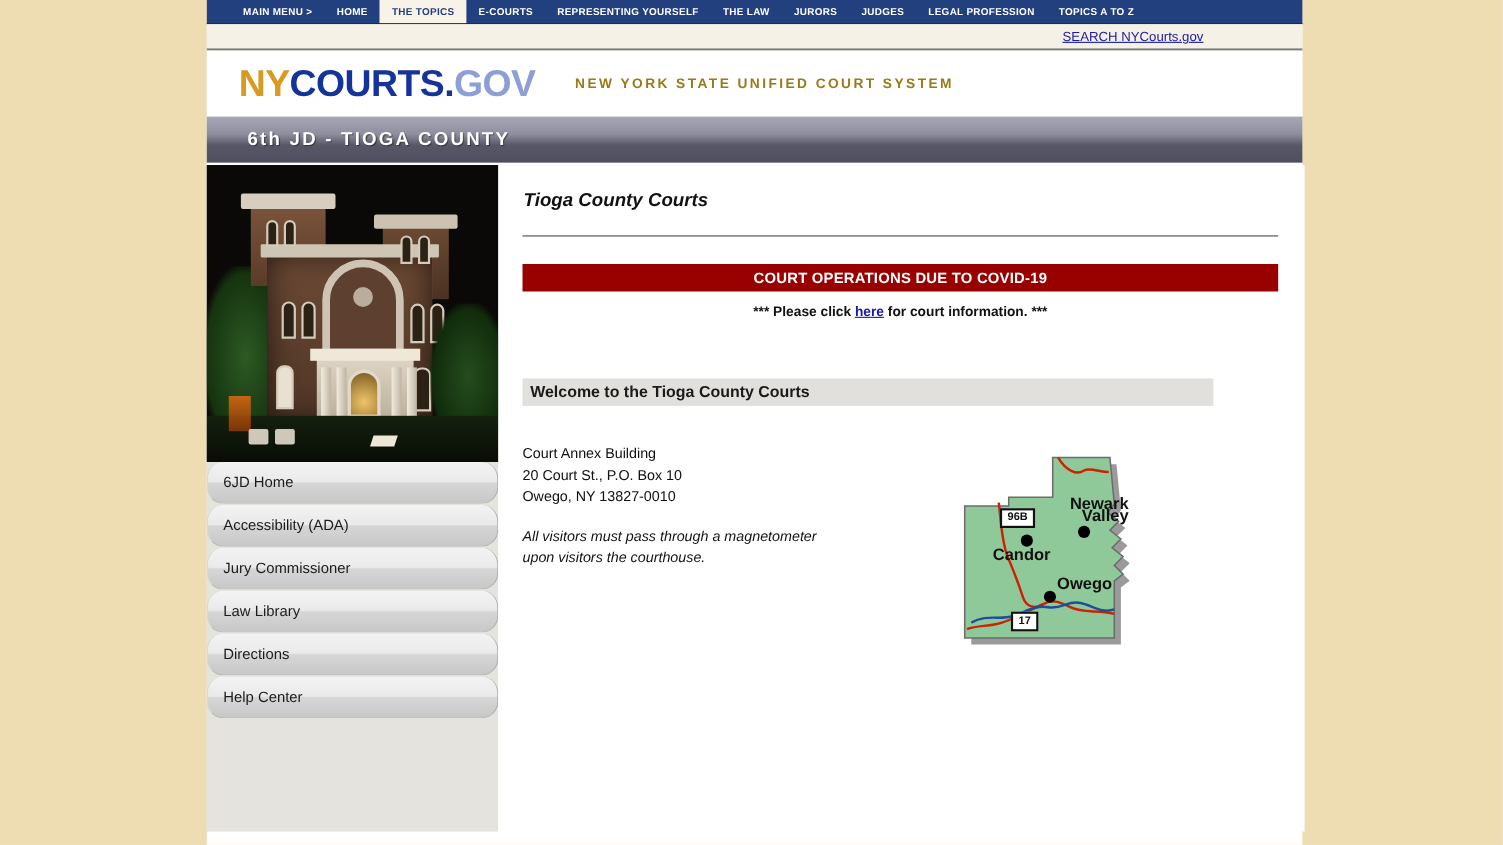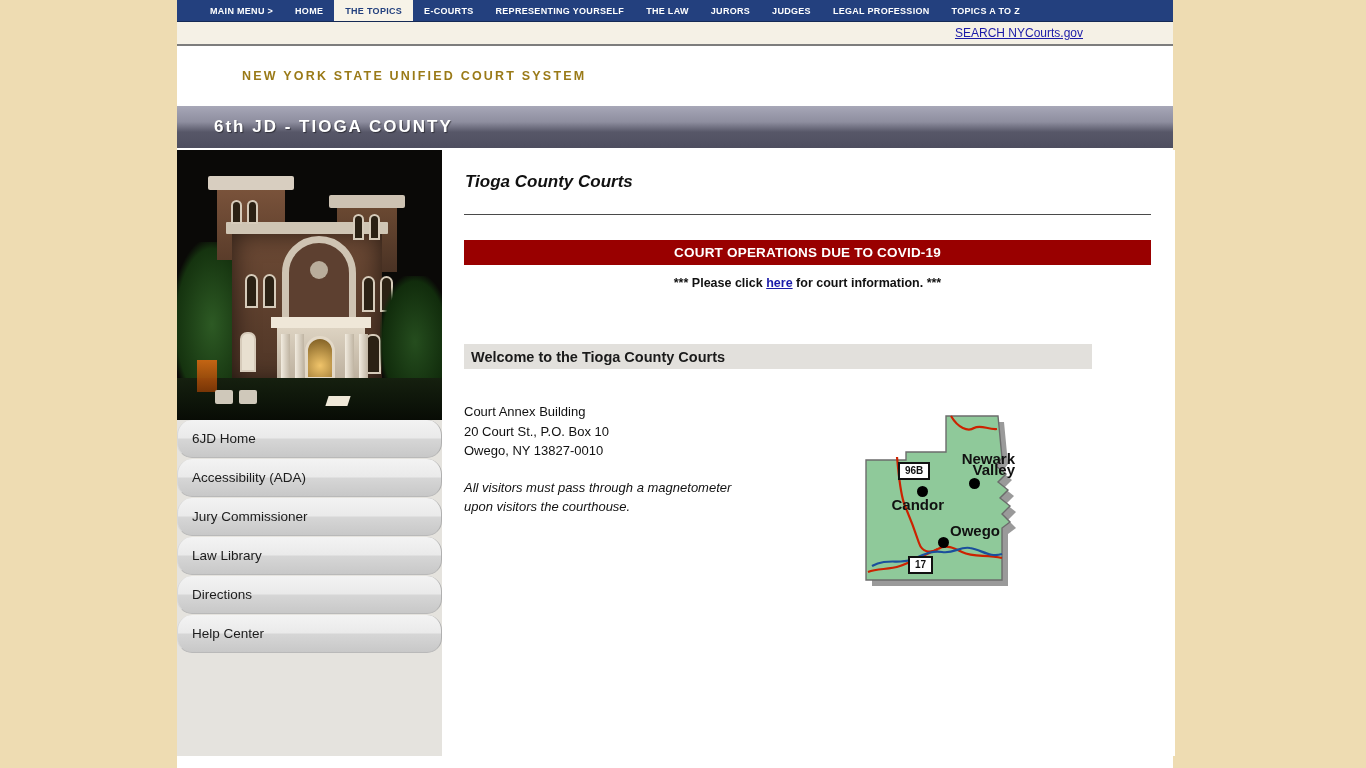--- a/index.html
+++ b/index.html
@@ -8,21 +8,21 @@
     margin: 0; padding: 0;
     width: 1366px; height: 768px;
     overflow: hidden;
     background: #eedcb2;
     font-family: "Liberation Sans", sans-serif;
   }
 
   
   #page {
     position: absolute;
-    left: 177px; top: 0;
+    left: 188px; top: 0;
     width: 996px; height: 768px;
     background: #ffffff;
   }
 
   
   #topnav {
     height: 22px;
     background: #23407e;
     display: flex;
     align-items: stretch;
@@ -310,20 +310,21 @@
     <a class="navitem">JUDGES</a>
     <a class="navitem">LEGAL PROFESSION</a>
     <a class="navitem">TOPICS A TO Z</a>
   </div>
 
   <div id="searchstrip">
     <a id="searchlink">SEARCH NYCourts.gov</a>
   </div>
 
   <div id="brand">
+    <div id="logo"><span class="ny">NY</span><span class="co">COURTS</span><span class="dot">.</span><span class="gov">GOV</span></div>
     <div id="tagline">NEW YORK STATE UNIFIED COURT SYSTEM</div>
   </div>
 
   <div id="titlebar">
     <span class="t">6th JD - TIOGA COUNTY</span>
   </div>
 
   <div id="cols">
 
     <div id="sidebar">

